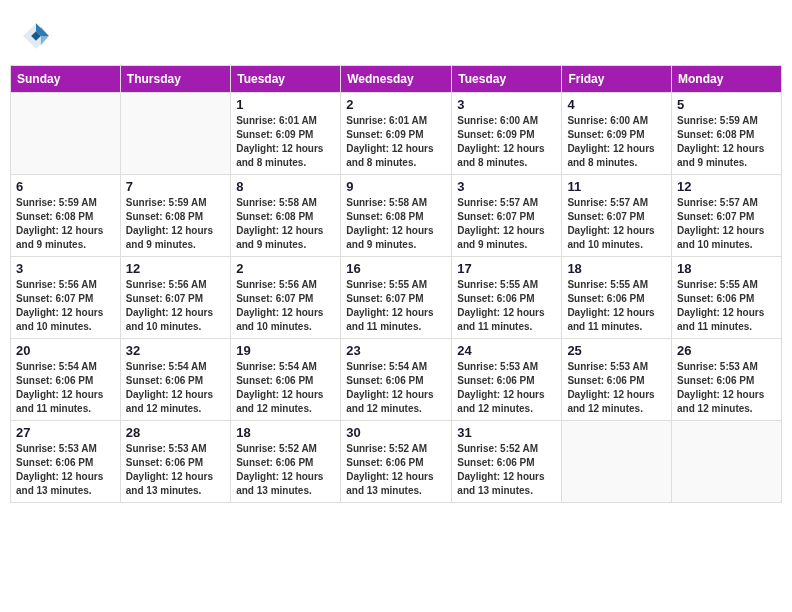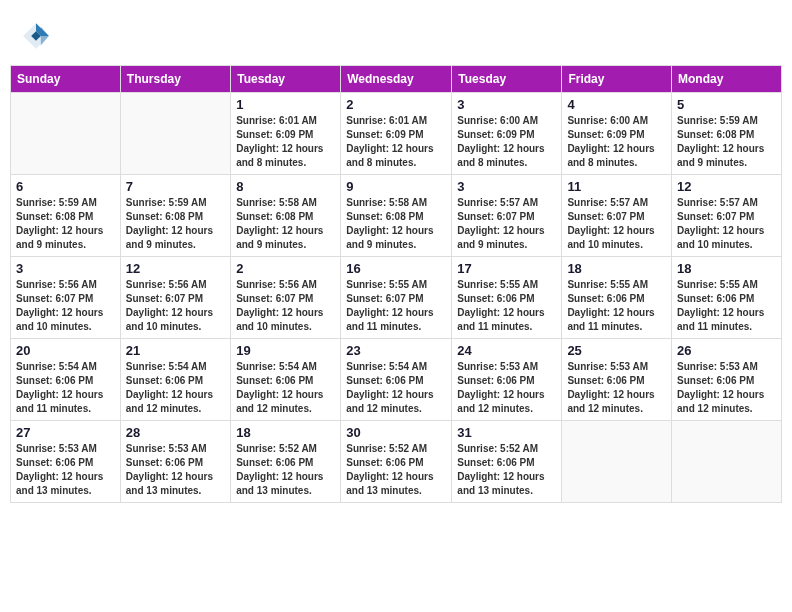--- a/index.html
+++ b/index.html
@@ -248,21 +248,21 @@
         </td>
       </tr>
       <tr class="week-row">
         <td>
           <span class="day-num">20</span>
           <div class="day-info" style="white-space: pre-line;">Sunrise: 5:54 AM
 Sunset: 6:06 PM
 Daylight: 12 hours and 11 minutes.</div>
         </td>
         <td>
-          <span class="day-num">21</span>
+          <span class="day-num">32</span>
           <div class="day-info" style="white-space: pre-line;">Sunrise: 5:54 AM
 Sunset: 6:06 PM
 Daylight: 12 hours and 12 minutes.</div>
         </td>
         <td>
           <span class="day-num">19</span>
           <div class="day-info" style="white-space: pre-line;">Sunrise: 5:54 AM
 Sunset: 6:06 PM
 Daylight: 12 hours and 12 minutes.</div>
         </td>

